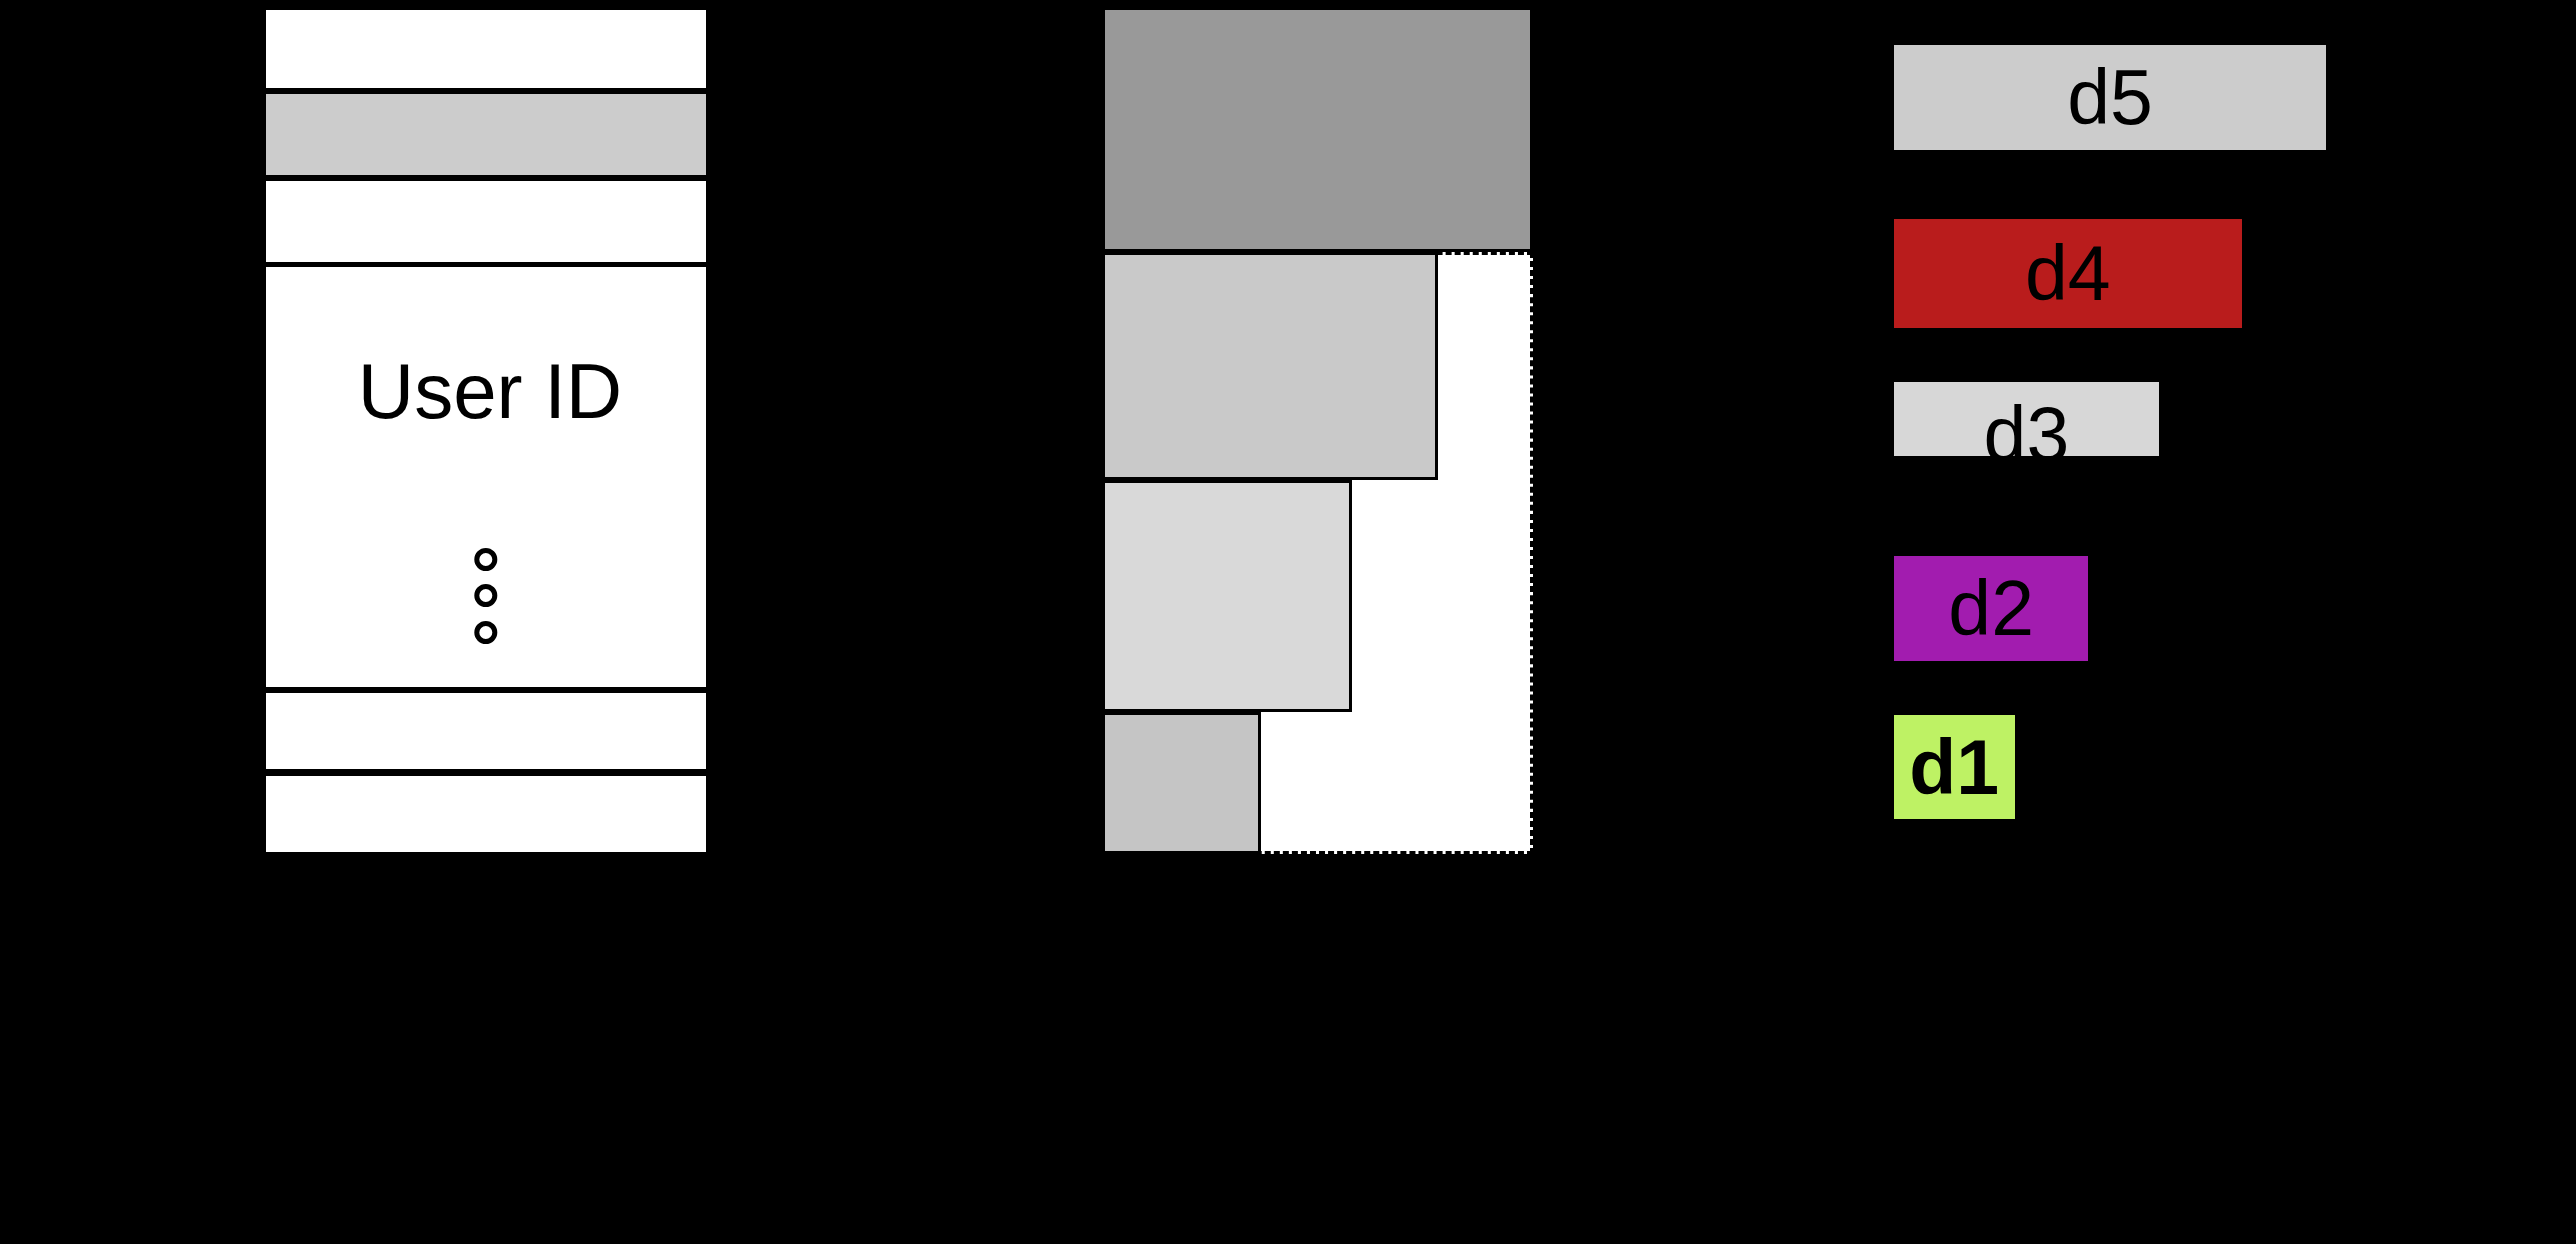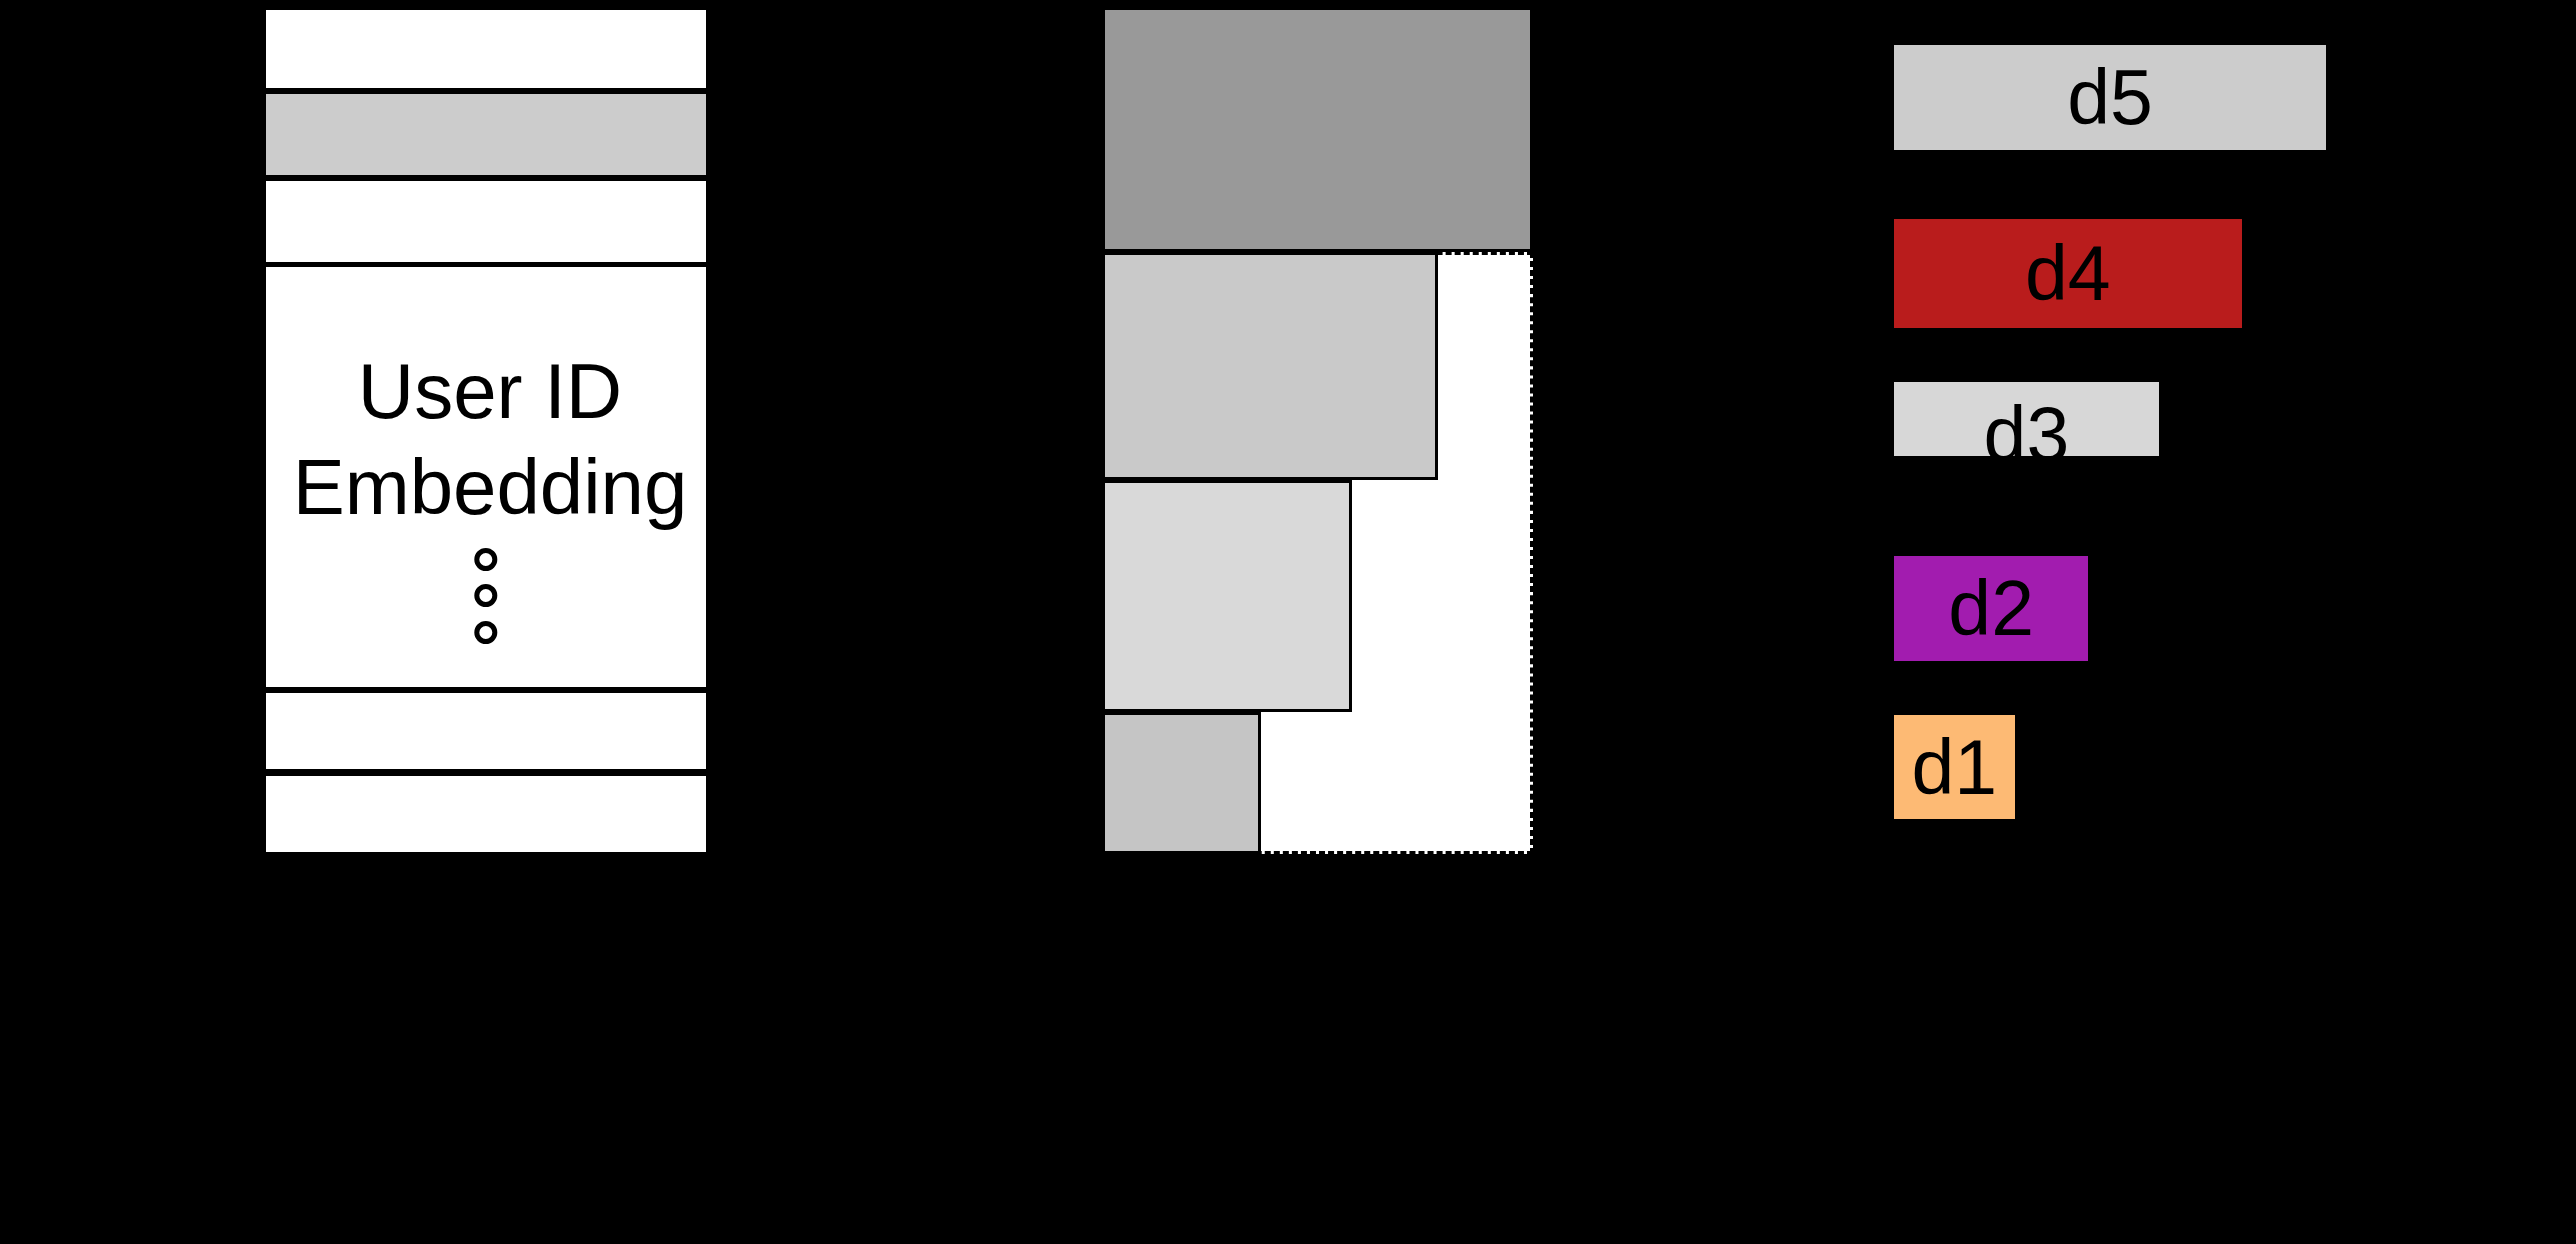--- a/index.html
+++ b/index.html
@@ -48,21 +48,20 @@
 
 <div class="canvas">
 
   <div id="left-panel" class="panel">
     <div class="box lp-row lp-r1"></div>
     <div class="box lp-row lp-r2" style="background: rgb(204, 204, 204);"></div>
     <div class="box lp-row lp-r3"></div>
     <div class="box lp-row lp-r4">
       <div class="lp-title">
         <div>User ID</div>
-        <div>Embedding</div>
       </div>
       <div class="dot dot1"></div>
       <div class="dot dot2"></div>
       <div class="dot dot3"></div>
     </div>
     <div class="box lp-row lp-r5"></div>
     <div class="box lp-row lp-r6"></div>
   </div>
 
   <div id="col2" class="panel">
@@ -79,19 +78,19 @@
     </div>
     <div class="d-bar d4" style="width: 80.5%; background: #b91c1c;">
       <span>d4</span>
     </div>
     <div class="d-bar d3" style="width: 61.3%; background: rgb(215, 215, 215);">
       <span>d3</span>
     </div>
     <div class="d-bar d2" style="width: 45%; background: #a21caf;">
       <span>d2</span>
     </div>
-    <div class="d-bar d1" style="width: 27.9%; background: #fdba74;">
+    <div class="d-bar d1" style="width: 27.9%; background: #bef264; font-weight: bold;">
       <span>d1</span>
     </div>
   </div>
 
 </div>
 
 
 </body></html>

